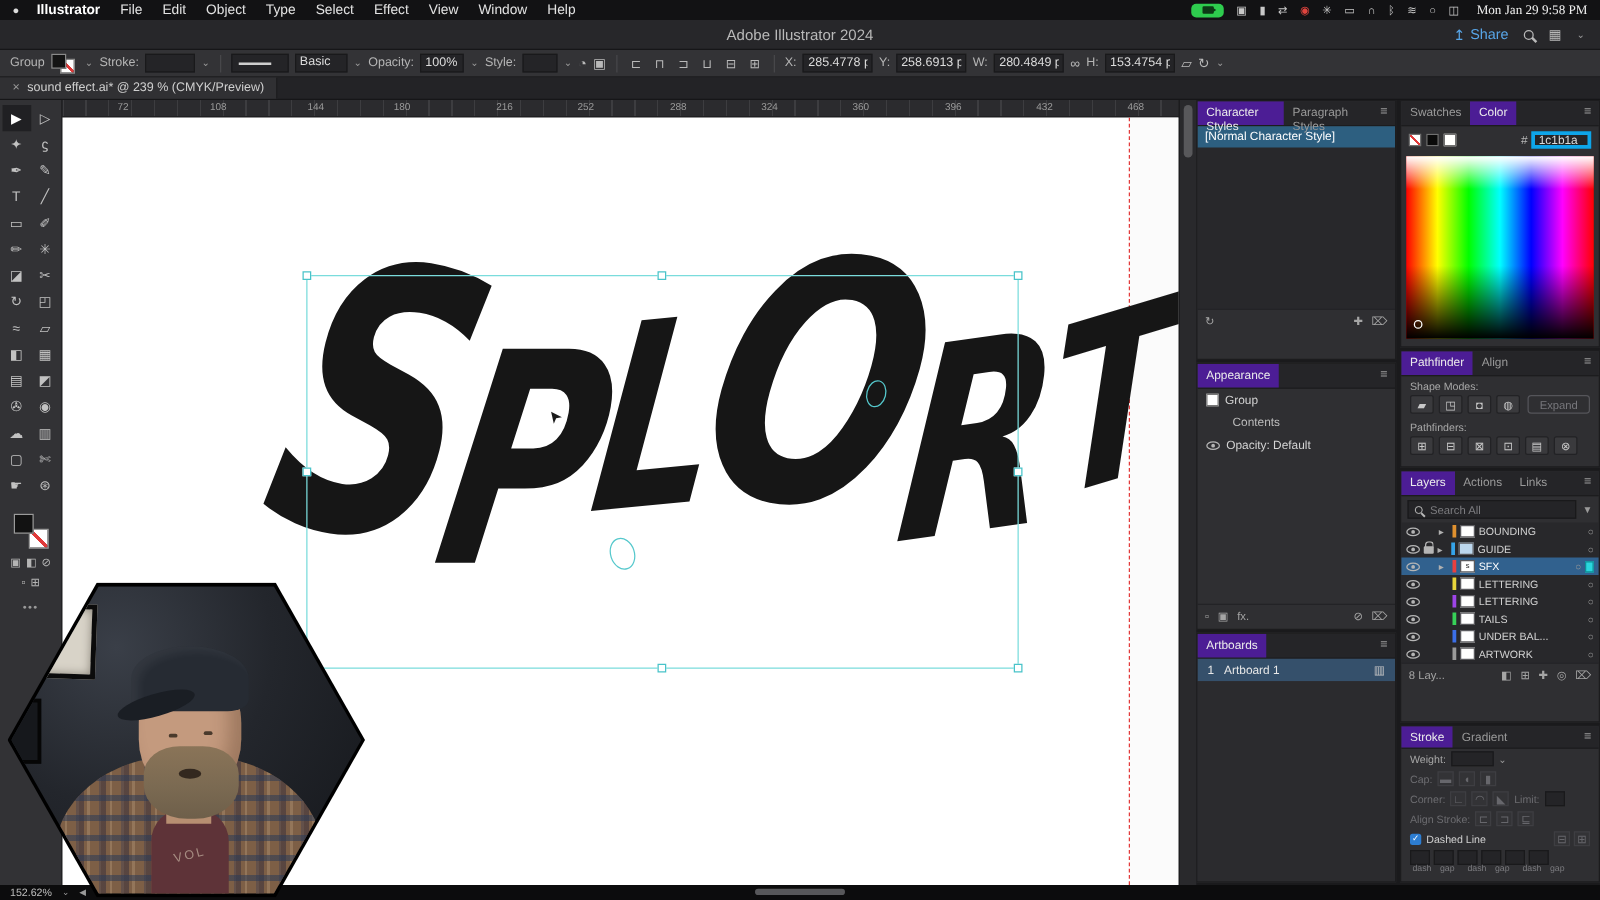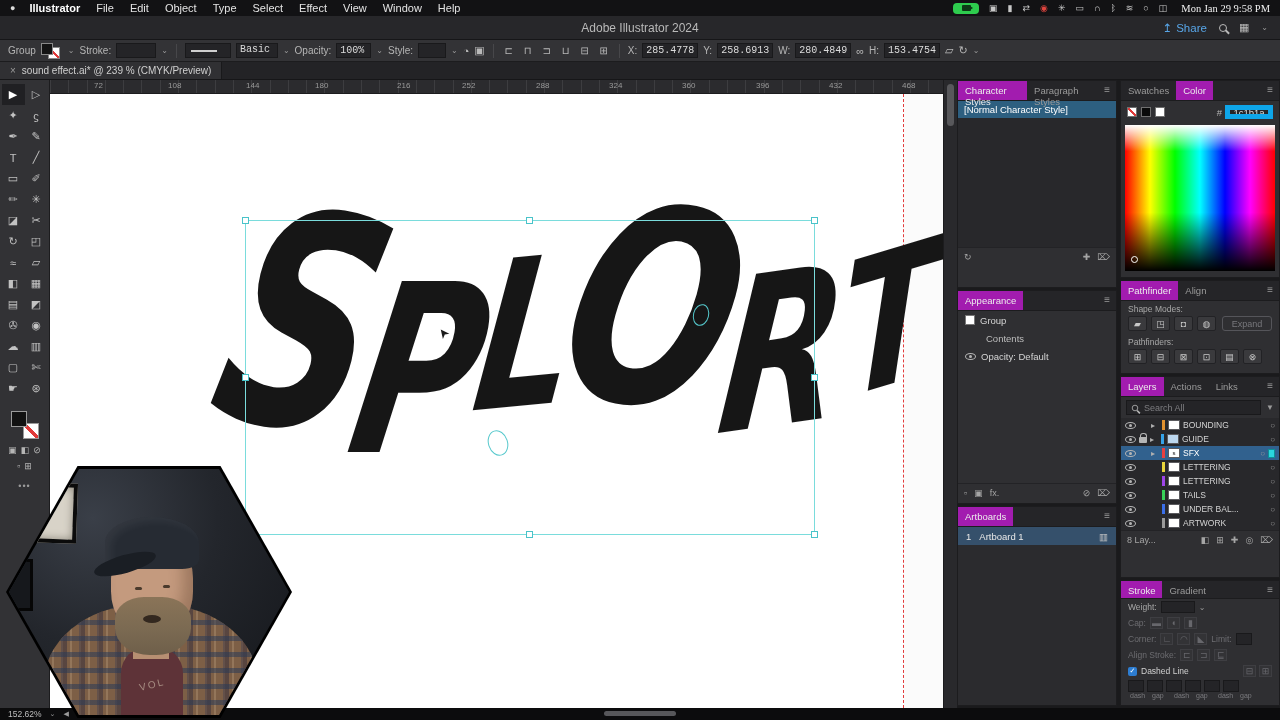--- a/index.html
+++ b/index.html
@@ -29,21 +29,21 @@
   .search-ic { width:8px; height:8px; border:1.5px solid #b9b9b9; border-radius:50%; position:relative; display:inline-block; }
   .search-ic::after { content:""; position:absolute; width:5px; height:1.5px; background:#b9b9b9; right:-4px; bottom:-2px; transform:rotate(45deg); }
   .tb-grid { color:#b9b9b9; font-size:11px; }
 
   
   .controlbar { position:absolute; left:0; top:40px; width:1280px; height:22px; background:#333336;
                 border-bottom:1px solid #1c1c1e; display:flex; align-items:center; gap:5px; padding:0 8px;
                 font-size:10px; color:#c9c9c9; white-space:nowrap; }
   .cb-label { color:#b5b5b5; }
   .cb-field { background:#242427; border:1px solid #19191b; color:#dcdcdc; font-size:10px; height:15px;
-              padding:0 3px; font-family:Liberation Mono, monospace; }
+              padding:0 3px; font-family:Liberation Sans, sans-serif; }
   .cb-chev { color:#9a9a9a; font-size:8px; }
   .sep { width:1px; height:14px; background:#47474a; margin:0 3px; }
   .wells { position:relative; width:22px; height:18px; }
   .well-fill { position:absolute; left:0; top:1px; width:12px; height:12px; background:#141414; border:1px solid #8a8a8a; z-index:2; }
   .well-stroke { position:absolute; left:7px; top:5px; width:12px; height:12px; border:1px solid #8a8a8a;
                  background:linear-gradient(45deg, #fff 42%, #e03a3a 42%, #e03a3a 58%, #fff 58%); }
   .brush-line { display:inline-block; width:26px; border-top:2px solid #cfcfcf; margin:0 2px; }
   .al-ic { color:#b9b9b9; font-size:10px; width:14px; text-align:center; }
   .cb-ic { color:#b9b9b9; font-size:11px; }
 
@@ -109,21 +109,21 @@
   
   .vscroll { position:absolute; left:943px; top:0; width:14px; height:628px; background:#29292c; border-left:1px solid #1c1c1e; }
   .vthumb { position:absolute; left:3px; top:4px; width:7px; height:42px; background:#58585b; border-radius:4px; }
 
   
   .colA { position:absolute; left:957px; top:0; width:160px; height:628px; }
   .colB { position:absolute; left:1120px; top:0; width:160px; height:628px; }
   .panel { background:#2f2f32; border:1px solid #1c1c1e; margin-bottom:2px; overflow:hidden; }
   .ptabs { display:flex; background:#252528; border-bottom:1px solid #1c1c1e; height:20px; align-items:stretch; }
   .ptab { padding:4px 7px 0; font-size:9.5px; color:#9a9a9a; }
-  .ptab.active { background:#a21caf; color:#ececec; }
+  .ptab.active { background:#4c1d95; color:#ececec; }
   .pmenu { margin-left:auto; color:#9a9a9a; font-size:10px; padding:3px 6px 0; }
   .pfoot { display:flex; align-items:center; gap:7px; border-top:1px solid #232326; height:18px;
            padding:0 6px; color:#a5a5a5; font-size:9px; }
   .pfoot .right { margin-left:auto; display:flex; gap:7px; }
   .plist { background:#28282b; }
 
   
   .cs-body { height:146px; background:#28282b; }
   .cs-row { height:17px; background:#2d5f80; color:#fff; font-size:9.5px; display:flex; align-items:center; padding:0 6px; }
 
@@ -139,21 +139,21 @@
   .ab-row { display:flex; align-items:center; gap:8px; height:18px; padding:0 8px; background:#35506b; color:#e8e8e8; font-size:9.5px; }
   .ab-row .pg { margin-left:auto; color:#c5c5c5; }
   .ab-body { height:160px; background:#2b2b2e; }
 
   
   .col-row { display:flex; align-items:center; gap:4px; padding:4px 6px; }
   .sw { width:10px; height:10px; border:1px solid #707070; }
   .sw.none { background:linear-gradient(45deg, #fff 42%, #e03a3a 42%, #e03a3a 58%, #fff 58%); }
   .sw.black { background:#0a0a0a; } .sw.white { background:#fff; }
   .hex-field { margin-left:auto; display:flex; align-items:center; gap:3px; color:#b5b5b5; font-size:9.5px; }
-  .hex-input { width:48px; height:14px; background:#242427; border:5px solid #0ea5e9; color:#ddd; font-size:9.5px; padding:0 3px;text-align:center; }
+  .hex-input { width:48px; height:14px; background:#242427; border:3px solid #0ea5e9; color:#ddd; font-size:9.5px; padding:0 3px; }
   .spectrum { position:relative; margin:2px 4px 4px; height:146px;
               background:linear-gradient(to bottom, #fff 0%, rgba(255,255,255,0) 18%, rgba(0,0,0,0) 60%, #000 100%),
                          linear-gradient(to right, #f00, #ff0, #0f0, #0ff, #00f, #f0f, #f00); }
   .spec-dot { position:absolute; left:6px; bottom:8px; width:7px; height:7px; border:1px solid #fff; border-radius:50%; }
 
   
   .pfd-label { font-size:8.5px; color:#a8a8a8; padding:3px 7px 1px; }
   .pfd-row { display:flex; gap:4px; padding:1px 7px 3px; align-items:center; }
   .pfd-btn { width:19px; height:15px; background:#3a3a3d; border:1px solid #222225; border-radius:2px;
              color:#c9c9c9; font-size:9px; display:flex; align-items:center; justify-content:center; }

